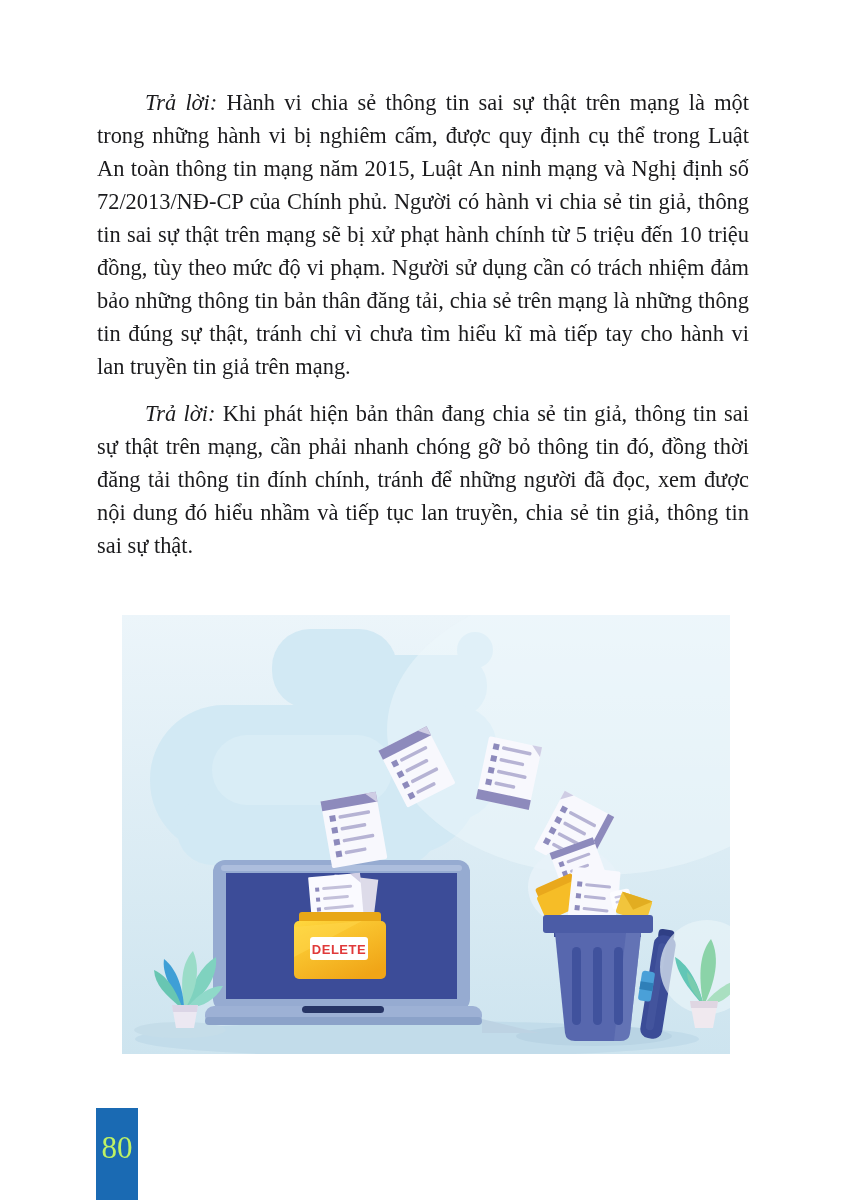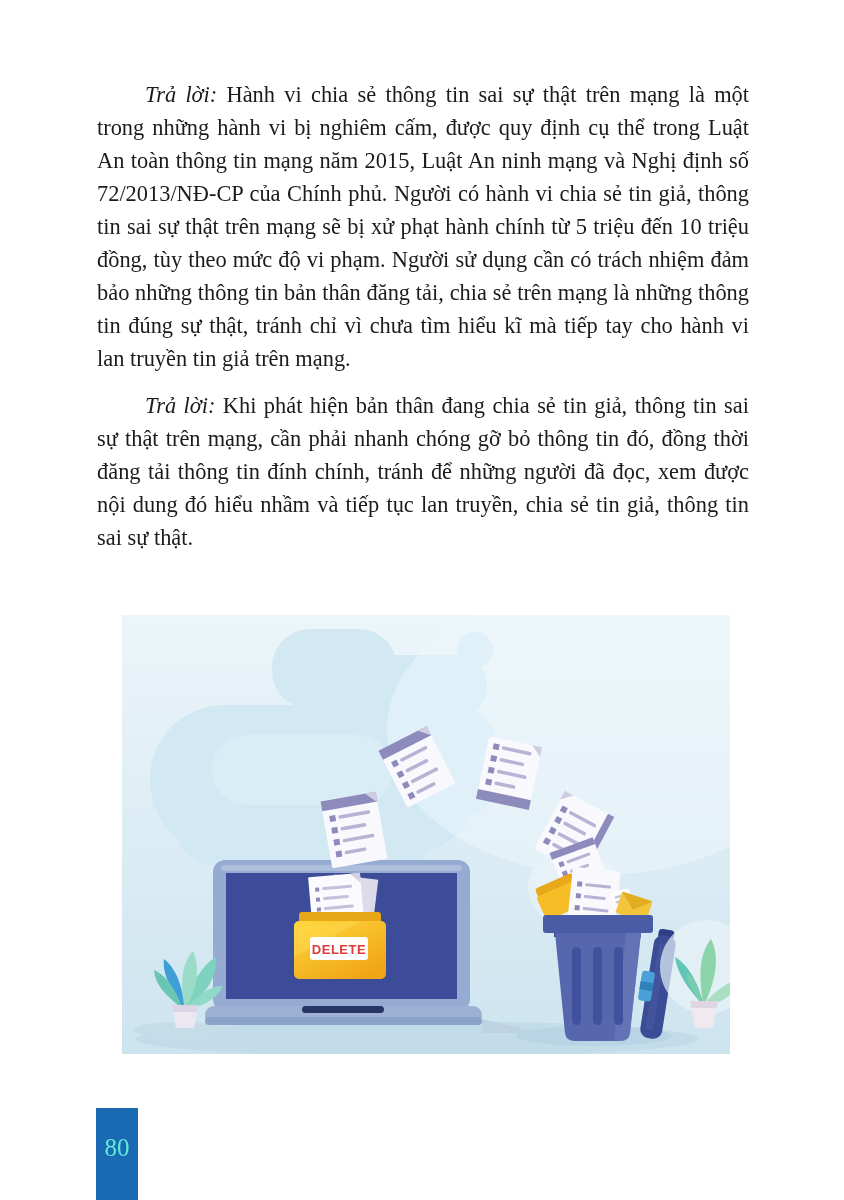--- a/index.html
+++ b/index.html
@@ -3,35 +3,35 @@
 <meta charset="utf-8">
 <style>
   html,body{margin:0;padding:0;}
   body{
     width:844px;height:1200px;position:relative;overflow:hidden;
     background:#ffffff;
     font-family:"Liberation Serif", serif;
     color:#1b1b1d;
   }
   .text-block{
-    position:absolute;left:97px;top:78px;width:652px;
+    position:absolute;left:97px;top:86px;width:652px;
     font-size:22.4px;line-height:33px;text-align:justify;
   }
   .para{margin:0 0 14px 0;text-indent:48px;}
   .label-italic{font-style:italic;}
   .label-bold{font-weight:bold;}
   .illustration{position:absolute;left:122px;top:615px;width:608px;height:439px;margin:0;}
   .illustration svg{display:block;}
   .page-bar{
     position:absolute;left:96px;top:1108px;width:42px;height:92px;
     background:#1a6ab3;
   }
   .page-num{
     display:block;text-align:center;margin-top:26px;
-    color:#5eead4;font-size:25px;line-height:28px;
+    color:#bef264;font-size:31px;line-height:28px;
   }
 </style>
 </head>
 <body>
 
 <main class="text-block">
   <p class="para"><span class="label-italic">Trả lời:</span> <span>Hành vi chia sẻ thông tin sai sự thật trên mạng là một trong những hành vi bị nghiêm cấm, được quy định cụ thể trong Luật An toàn thông tin mạng năm 2015, Luật An ninh mạng và Nghị định số 72/2013/NĐ-CP của Chính phủ. Người có hành vi chia sẻ tin giả, thông tin sai sự thật trên mạng sẽ bị xử phạt hành chính từ 5 triệu đến 10 triệu đồng, tùy theo mức độ vi phạm. Người sử dụng cần có trách nhiệm đảm bảo những thông tin bản thân đăng tải, chia sẻ trên mạng là những thông tin đúng sự thật, tránh chỉ vì chưa tìm hiểu kĩ mà tiếp tay cho hành vi lan truyền tin giả trên mạng.</span></p>
   <p class="para"><span class="label-italic">Trả lời:</span> <span>Khi phát hiện bản thân đang chia sẻ tin giả, thông tin sai sự thật trên mạng, cần phải nhanh chóng gỡ bỏ thông tin đó, đồng thời đăng tải thông tin đính chính, tránh để những người đã đọc, xem được nội dung đó hiểu nhầm và tiếp tục lan truyền, chia sẻ tin giả, thông tin sai sự thật.</span></p>
 </main>
 

